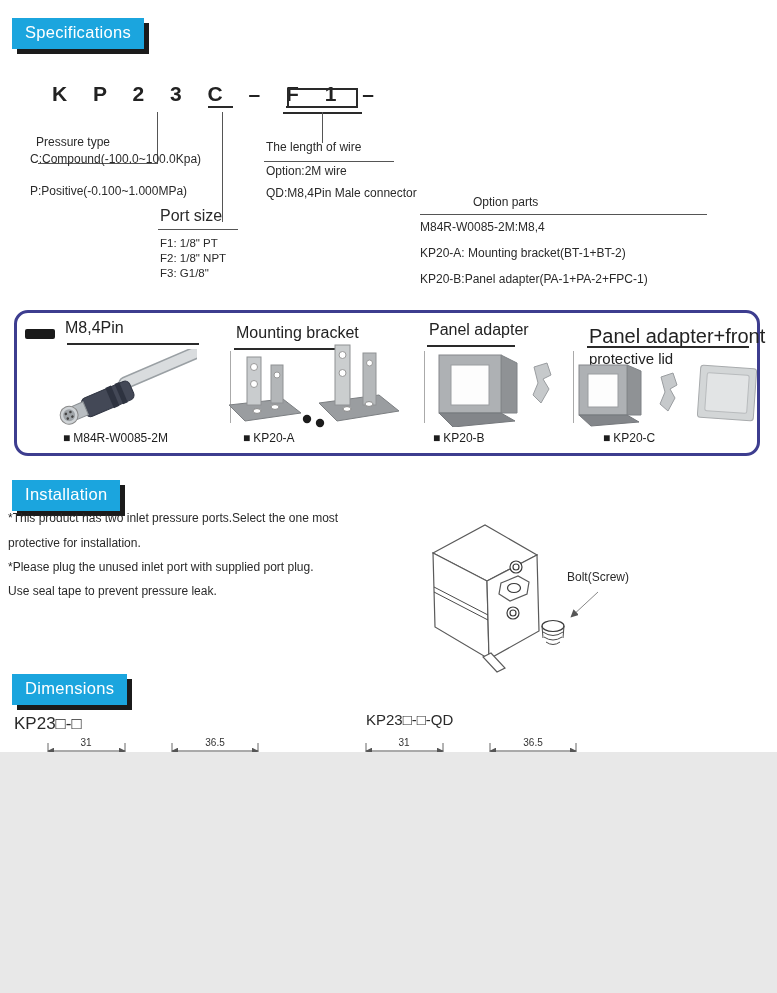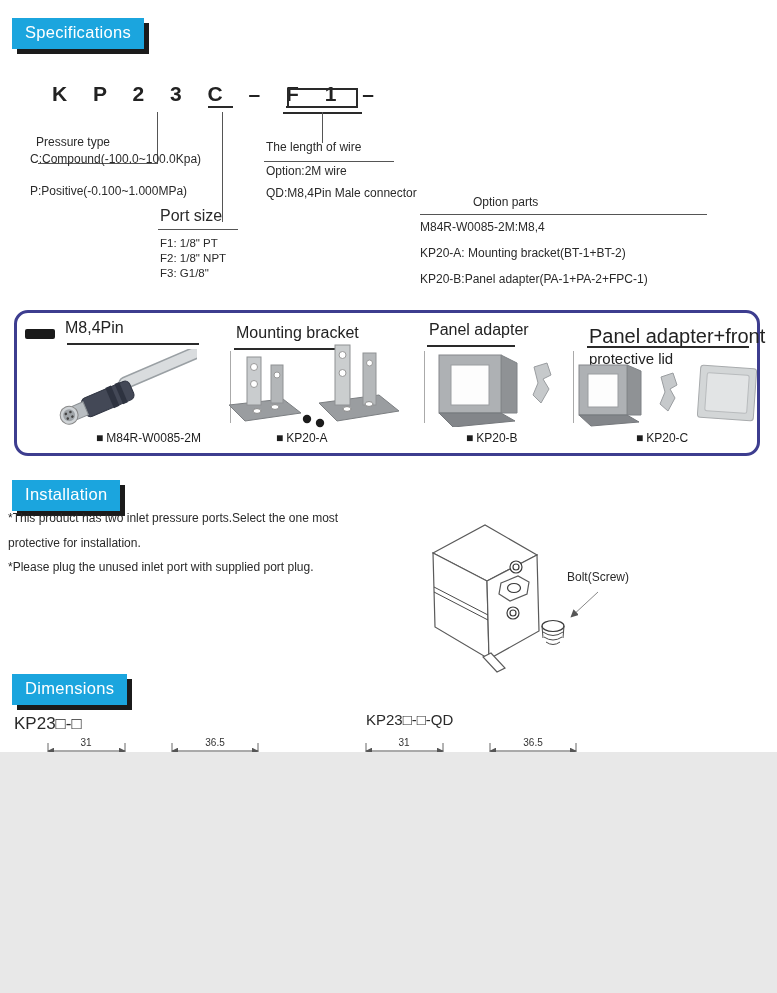--- a/index.html
+++ b/index.html
@@ -14,21 +14,21 @@
   .badge{position:absolute;background:var(--accent);color:#fff;font-size:16.5px;padding:5px 13px 7px;box-shadow:5px 5px 0 var(--badge-shadow);letter-spacing:.3px;}
   .vline{position:absolute;width:1px;background:#555;}
   .hline{position:absolute;height:1px;background:#555;}
   .bar{position:absolute;height:2px;background:#2a2a2a;}
   .code{position:absolute;font-size:21px;font-weight:bold;letter-spacing:10px;color:#222;}
   .u2{border-bottom:2px solid #2a2a2a;padding-bottom:1px;}
   .small{font-size:11.5px;line-height:15px;}
   .optbox{position:absolute;border:3px solid var(--box-border);border-radius:14px;background:#fff;}
   .divider{position:absolute;width:1px;background:#aaa;}
   .boxtitle{position:absolute;font-size:16px;color:#222;white-space:nowrap;}
-  .boxlabel{position:absolute;font-size:12px;color:#1d1d1d;white-space:nowrap;margin-left:33px;}
+  .boxlabel{position:absolute;font-size:12px;color:#1d1d1d;white-space:nowrap;}
   .bullet{font-size:12px;margin-right:3px;}
   .cornermark{position:absolute;background:#1a1a1a;border-radius:2px;}
   svg{position:absolute;overflow:hidden;}
   svg text{font-family:"Liberation Sans",sans-serif;fill:#333;}
   .body{fill:#fff;stroke:#3a3a3a;stroke-width:1.6;}
   .ln{fill:#fff;stroke:#3a3a3a;stroke-width:1.2;}
   .dln{stroke:var(--line);stroke-width:1;fill:none;}
   .cl{stroke:var(--line);stroke-width:1.1;}
   .dim{stroke:#555;stroke-width:1;}
   .tick{stroke:#555;stroke-width:0.9;}
@@ -151,20 +151,21 @@
         <rect x="131" y="13" width="42" height="38" rx="2" fill="#e2e4e5" stroke="#b8bbbd"></rect>
       </g>
     </svg>
     <div class="boxlabel" style="left:586px;top:118px;"><span class="bullet">■</span><span>KP20-C</span></div>
   </div>
 
   <div class="badge" style="left:12px;top:480px;">Installation</div>
   <div class="txt" style="left:8px;top:511px;">*This product has two inlet pressure ports.Select the one most</div>
   <div class="txt" style="left:8px;top:536px;">protective for installation.</div>
   <div class="txt" style="left:8px;top:560px;">*Please plug the unused inlet port with supplied port plug.</div>
+  <div class="txt" style="left:8px;top:584px;">Use seal tape to prevent pressure leak.</div>
   <div class="txt" style="left:567px;top:570px;">Bolt(Screw)</div>
 
   <svg style="left:423px;top:495px;" width="250" height="185" viewBox="0 0 250 185">
     <defs>
       <marker id="arI" viewBox="0 0 10 10" refX="9" refY="5" markerWidth="8" markerHeight="8" orient="auto">
         <path d="M0,0 L10,5 L0,10 z" fill="#555"></path>
       </marker>
     </defs>
     <g>
       <polygon class="iso" points="10,58 62,30 114,60 64,86"></polygon>

